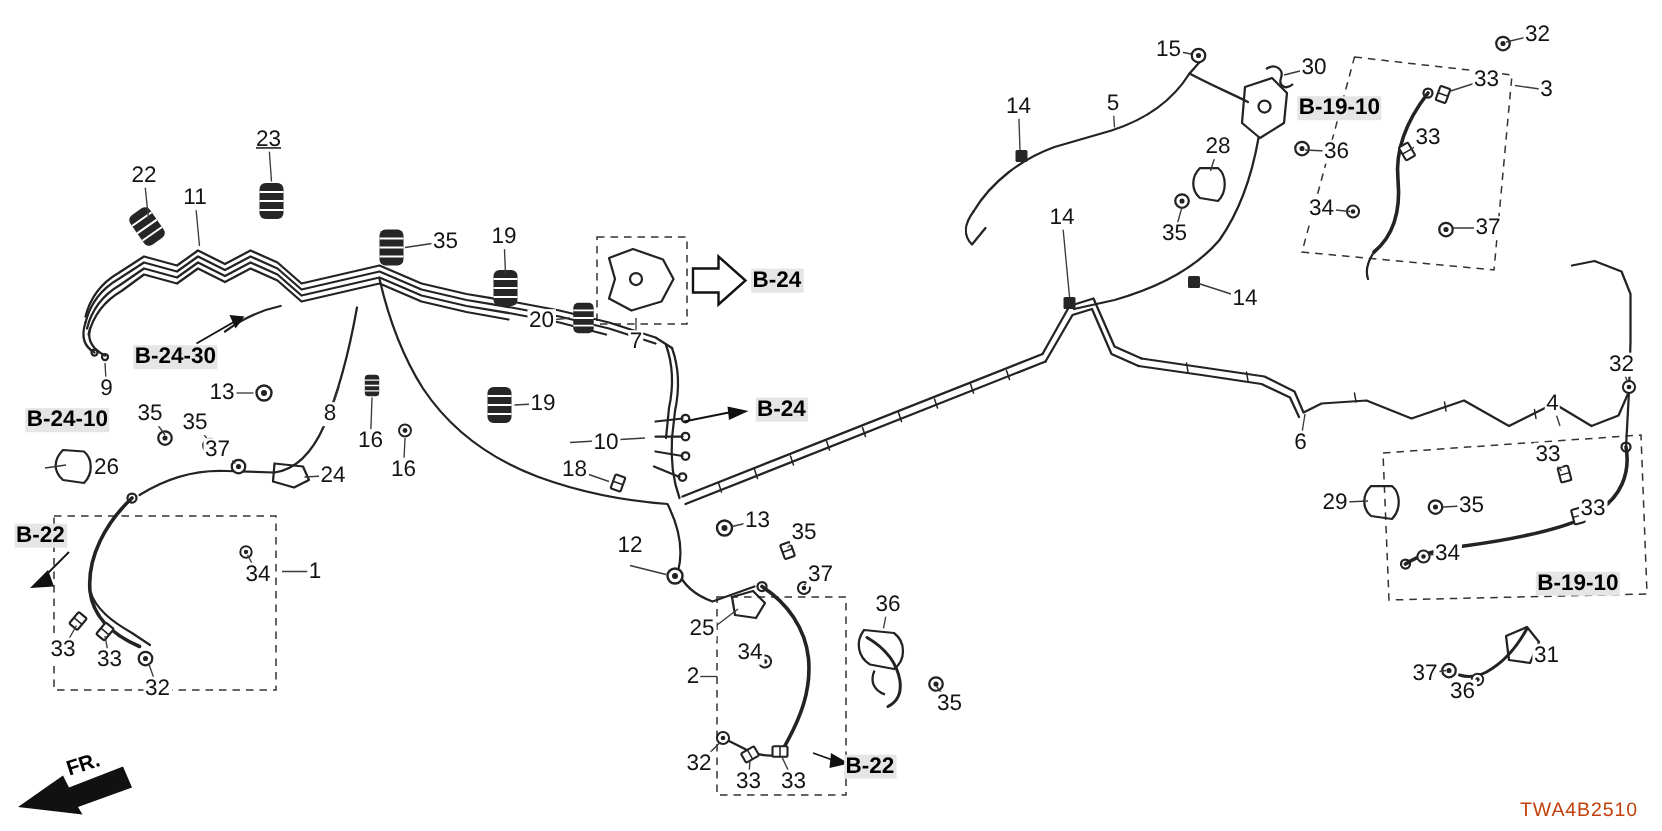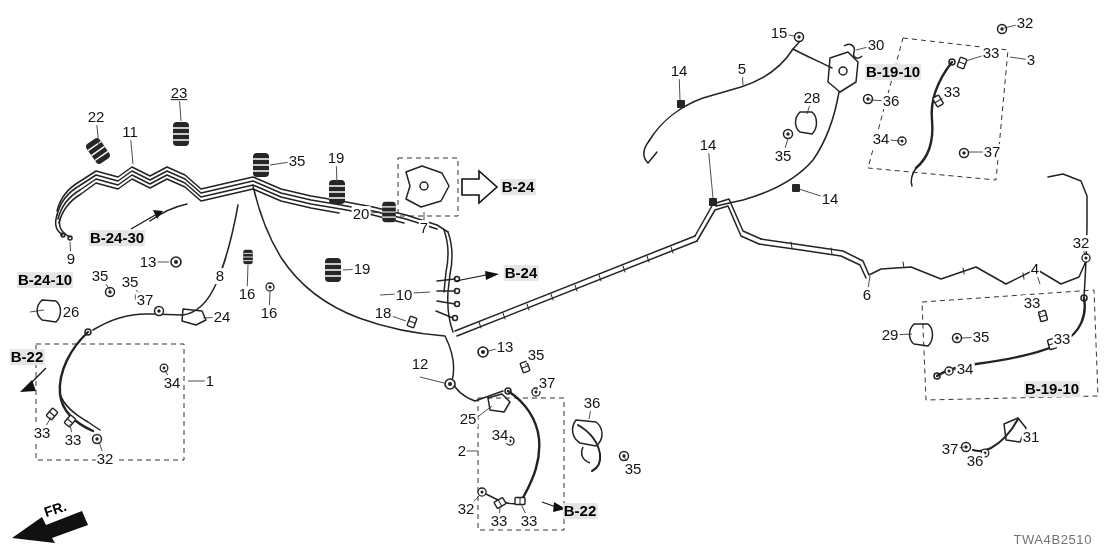--- a/index.html
+++ b/index.html
@@ -35,21 +35,21 @@
     cursor: pointer;
     user-select: none;
     white-space: nowrap;
   }
   .part-code {
     position: absolute;
     right: 16px;
     bottom: 7px;
     font: 13px "Liberation Sans", sans-serif;
     letter-spacing: 0.6px;
-    color: #737373;
+    color: #c2410c;
   }
   .fr-label {
     position: absolute;
     left: 44px;
     top: 501px;
     font: 700 14px "Liberation Sans", sans-serif;
     color: #000;
     transform: rotate(-18deg);
   }
 </style>

